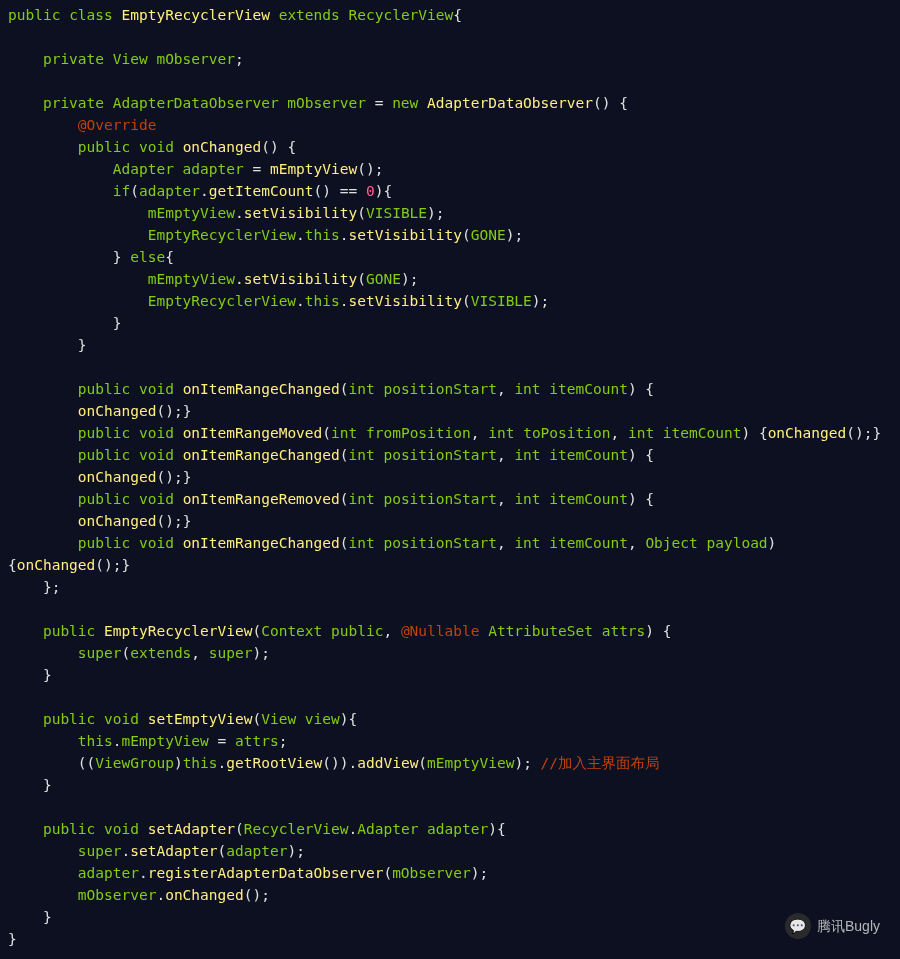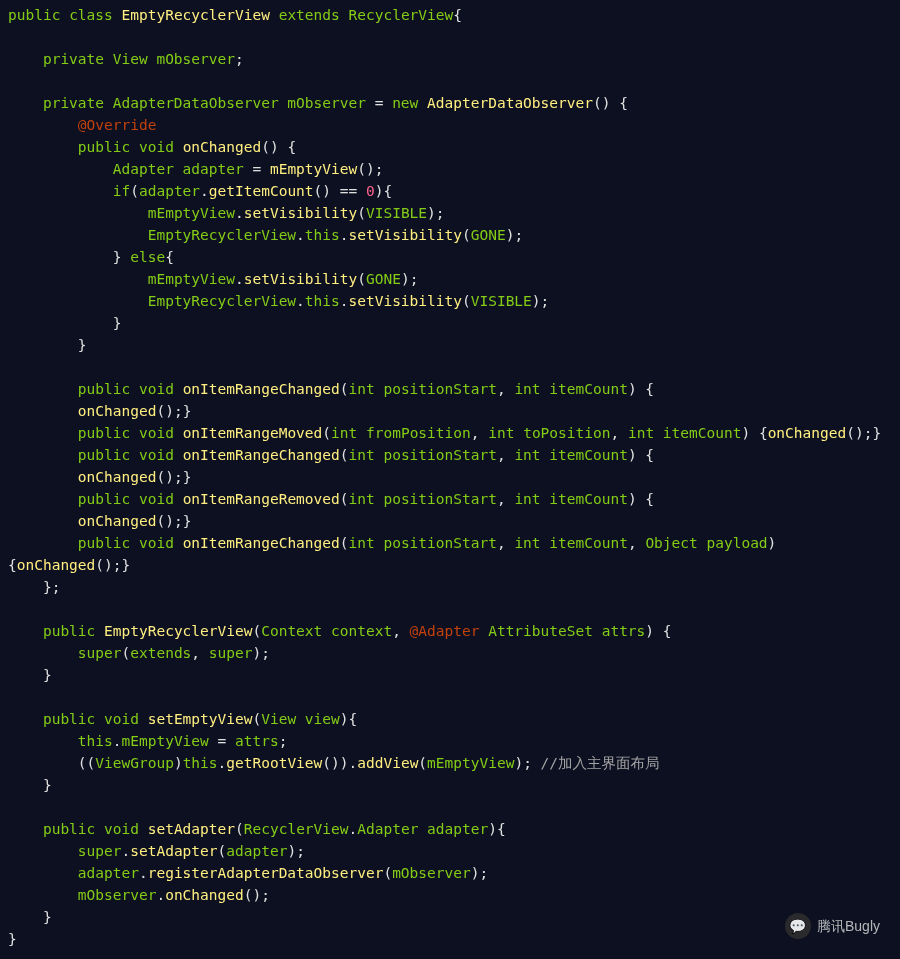--- a/index.html
+++ b/index.html
@@ -17,21 +17,21 @@
     padding: 4px 8px 20px 8px;
     white-space: pre-wrap;
     word-break: break-word;
   }
   .kw   { color: #84cc16; text-align: right; }     
   .def  { color: #ffee80; }     
   .id   { color: #84cc16; }     
   .pun  { color: #e0e0e0; }     
   .num  { color: #ff628c; }     
   .ann  { color: #c2410c; }     
-  .cmt  { color: #a3a3a3; }     
+  .cmt  { color: #c2410c; }     
 
   .watermark {
     position: fixed;
     right: 20px;
     bottom: 20px;
     display: flex;
     align-items: center;
     gap: 6px;
     color: #c9c9c9;
     font-family: "Microsoft YaHei", sans-serif;
@@ -74,21 +74,21 @@
         <span class="kw">public</span> <span class="kw">void</span> <span class="def">onItemRangeChanged</span><span class="pun">(</span><span class="kw">int</span><span class="id"> positionStart</span><span class="pun">, </span><span class="kw">int</span><span class="id"> itemCount</span><span class="pun">)</span><span class="pun"> {</span>
         <span class="def">onChanged</span><span class="pun">()</span><span class="pun">;</span><span class="pun">}</span>
         <span class="kw">public</span> <span class="kw">void</span> <span class="def">onItemRangeMoved</span><span class="pun">(</span><span class="kw">int</span><span class="id"> fromPosition</span><span class="pun">, </span><span class="kw">int</span><span class="id"> toPosition</span><span class="pun">, </span><span class="kw">int</span><span class="id"> itemCount</span><span class="pun">)</span><span class="pun"> {</span><span class="def">onChanged</span><span class="pun">()</span><span class="pun">;</span><span class="pun">}</span>
         <span class="kw">public</span> <span class="kw">void</span> <span class="def">onItemRangeChanged</span><span class="pun">(</span><span class="kw">int</span><span class="id"> positionStart</span><span class="pun">, </span><span class="kw">int</span><span class="id"> itemCount</span><span class="pun">)</span><span class="pun"> {</span>
         <span class="def">onChanged</span><span class="pun">()</span><span class="pun">;</span><span class="pun">}</span>
         <span class="kw">public</span> <span class="kw">void</span> <span class="def">onItemRangeRemoved</span><span class="pun">(</span><span class="kw">int</span><span class="id"> positionStart</span><span class="pun">, </span><span class="kw">int</span><span class="id"> itemCount</span><span class="pun">)</span><span class="pun"> {</span>
         <span class="def">onChanged</span><span class="pun">()</span><span class="pun">;</span><span class="pun">}</span>
         <span class="kw">public</span> <span class="kw">void</span> <span class="def">onItemRangeChanged</span><span class="pun">(</span><span class="kw">int</span><span class="id"> positionStart</span><span class="pun">, </span><span class="kw">int</span><span class="id"> itemCount</span><span class="pun">, </span><span class="id">Object payload</span><span class="pun">)</span><span class="pun"> {</span><span class="def">onChanged</span><span class="pun">()</span><span class="pun">;</span><span class="pun">}</span>
     <span class="pun">};</span>
 
-    <span class="kw">public</span> <span class="def">EmptyRecyclerView</span><span class="pun">(</span><span class="id">Context context</span><span class="pun">, </span><span class="ann">@Adapter</span><span class="id"> AttributeSet attrs</span><span class="pun">)</span><span class="pun"> {</span>
+    <span class="kw">public</span> <span class="def">EmptyRecyclerView</span><span class="pun">(</span><span class="id">Context public</span><span class="pun">, </span><span class="ann">@Nullable</span><span class="id"> AttributeSet attrs</span><span class="pun">)</span><span class="pun"> {</span>
         <span class="kw">super</span><span class="pun">(</span><span class="id">extends</span><span class="pun">, </span><span class="id">super</span><span class="pun">)</span><span class="pun">;</span>
     <span class="pun">}</span>
 
     <span class="kw">public</span> <span class="kw">void</span> <span class="def">setEmptyView</span><span class="pun">(</span><span class="id">View view</span><span class="pun">)</span><span class="pun">{</span>
         <span class="kw">this</span><span class="pun">.</span><span class="id">mEmptyView </span><span class="pun">=</span><span class="id"> attrs</span><span class="pun">;</span>
         <span class="pun">(</span><span class="pun">(</span><span class="id">ViewGroup</span><span class="pun">)</span><span class="kw">this</span><span class="pun">.</span><span class="def">getRootView</span><span class="pun">()</span><span class="pun">)</span><span class="pun">.</span><span class="def">addView</span><span class="pun">(</span><span class="id">mEmptyView</span><span class="pun">)</span><span class="pun">;</span><span> </span><span class="cmt">//加入主界面布局</span>
     <span class="pun">}</span>
 
     <span class="kw">public</span> <span class="kw">void</span> <span class="def">setAdapter</span><span class="pun">(</span><span class="id">RecyclerView</span><span class="pun">.</span><span class="id">Adapter adapter</span><span class="pun">)</span><span class="pun">{</span>
         <span class="kw">super</span><span class="pun">.</span><span class="def">setAdapter</span><span class="pun">(</span><span class="id">adapter</span><span class="pun">)</span><span class="pun">;</span>

